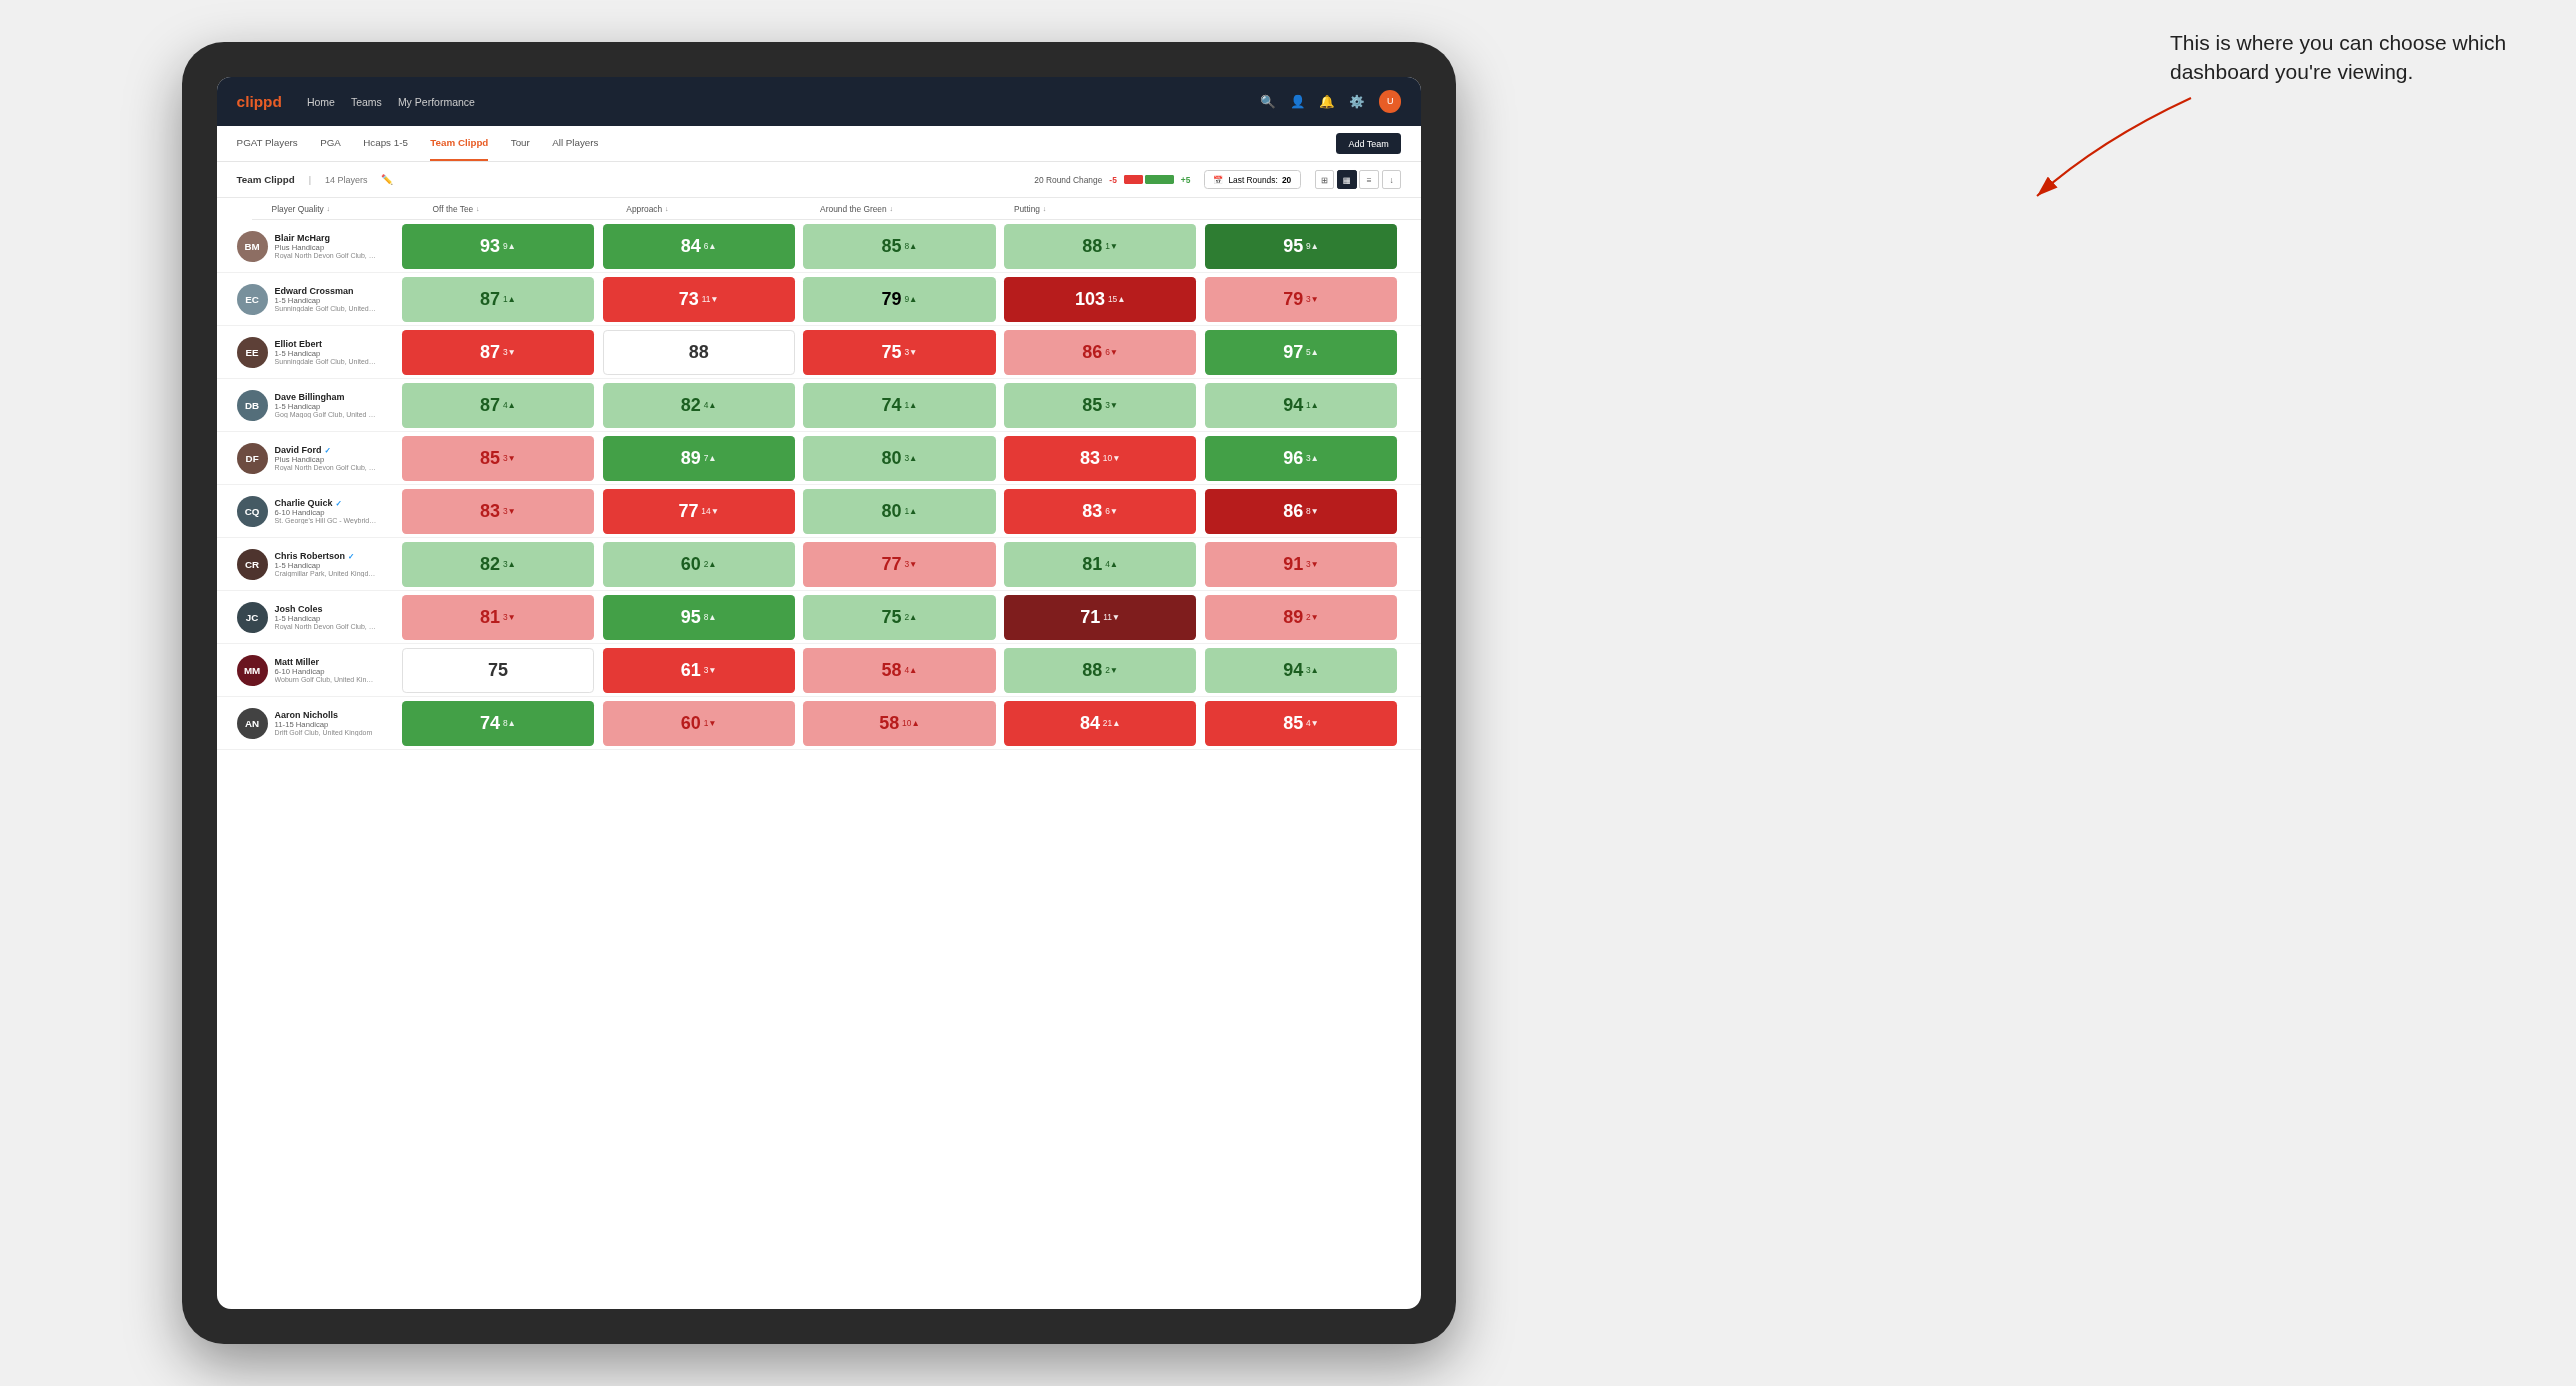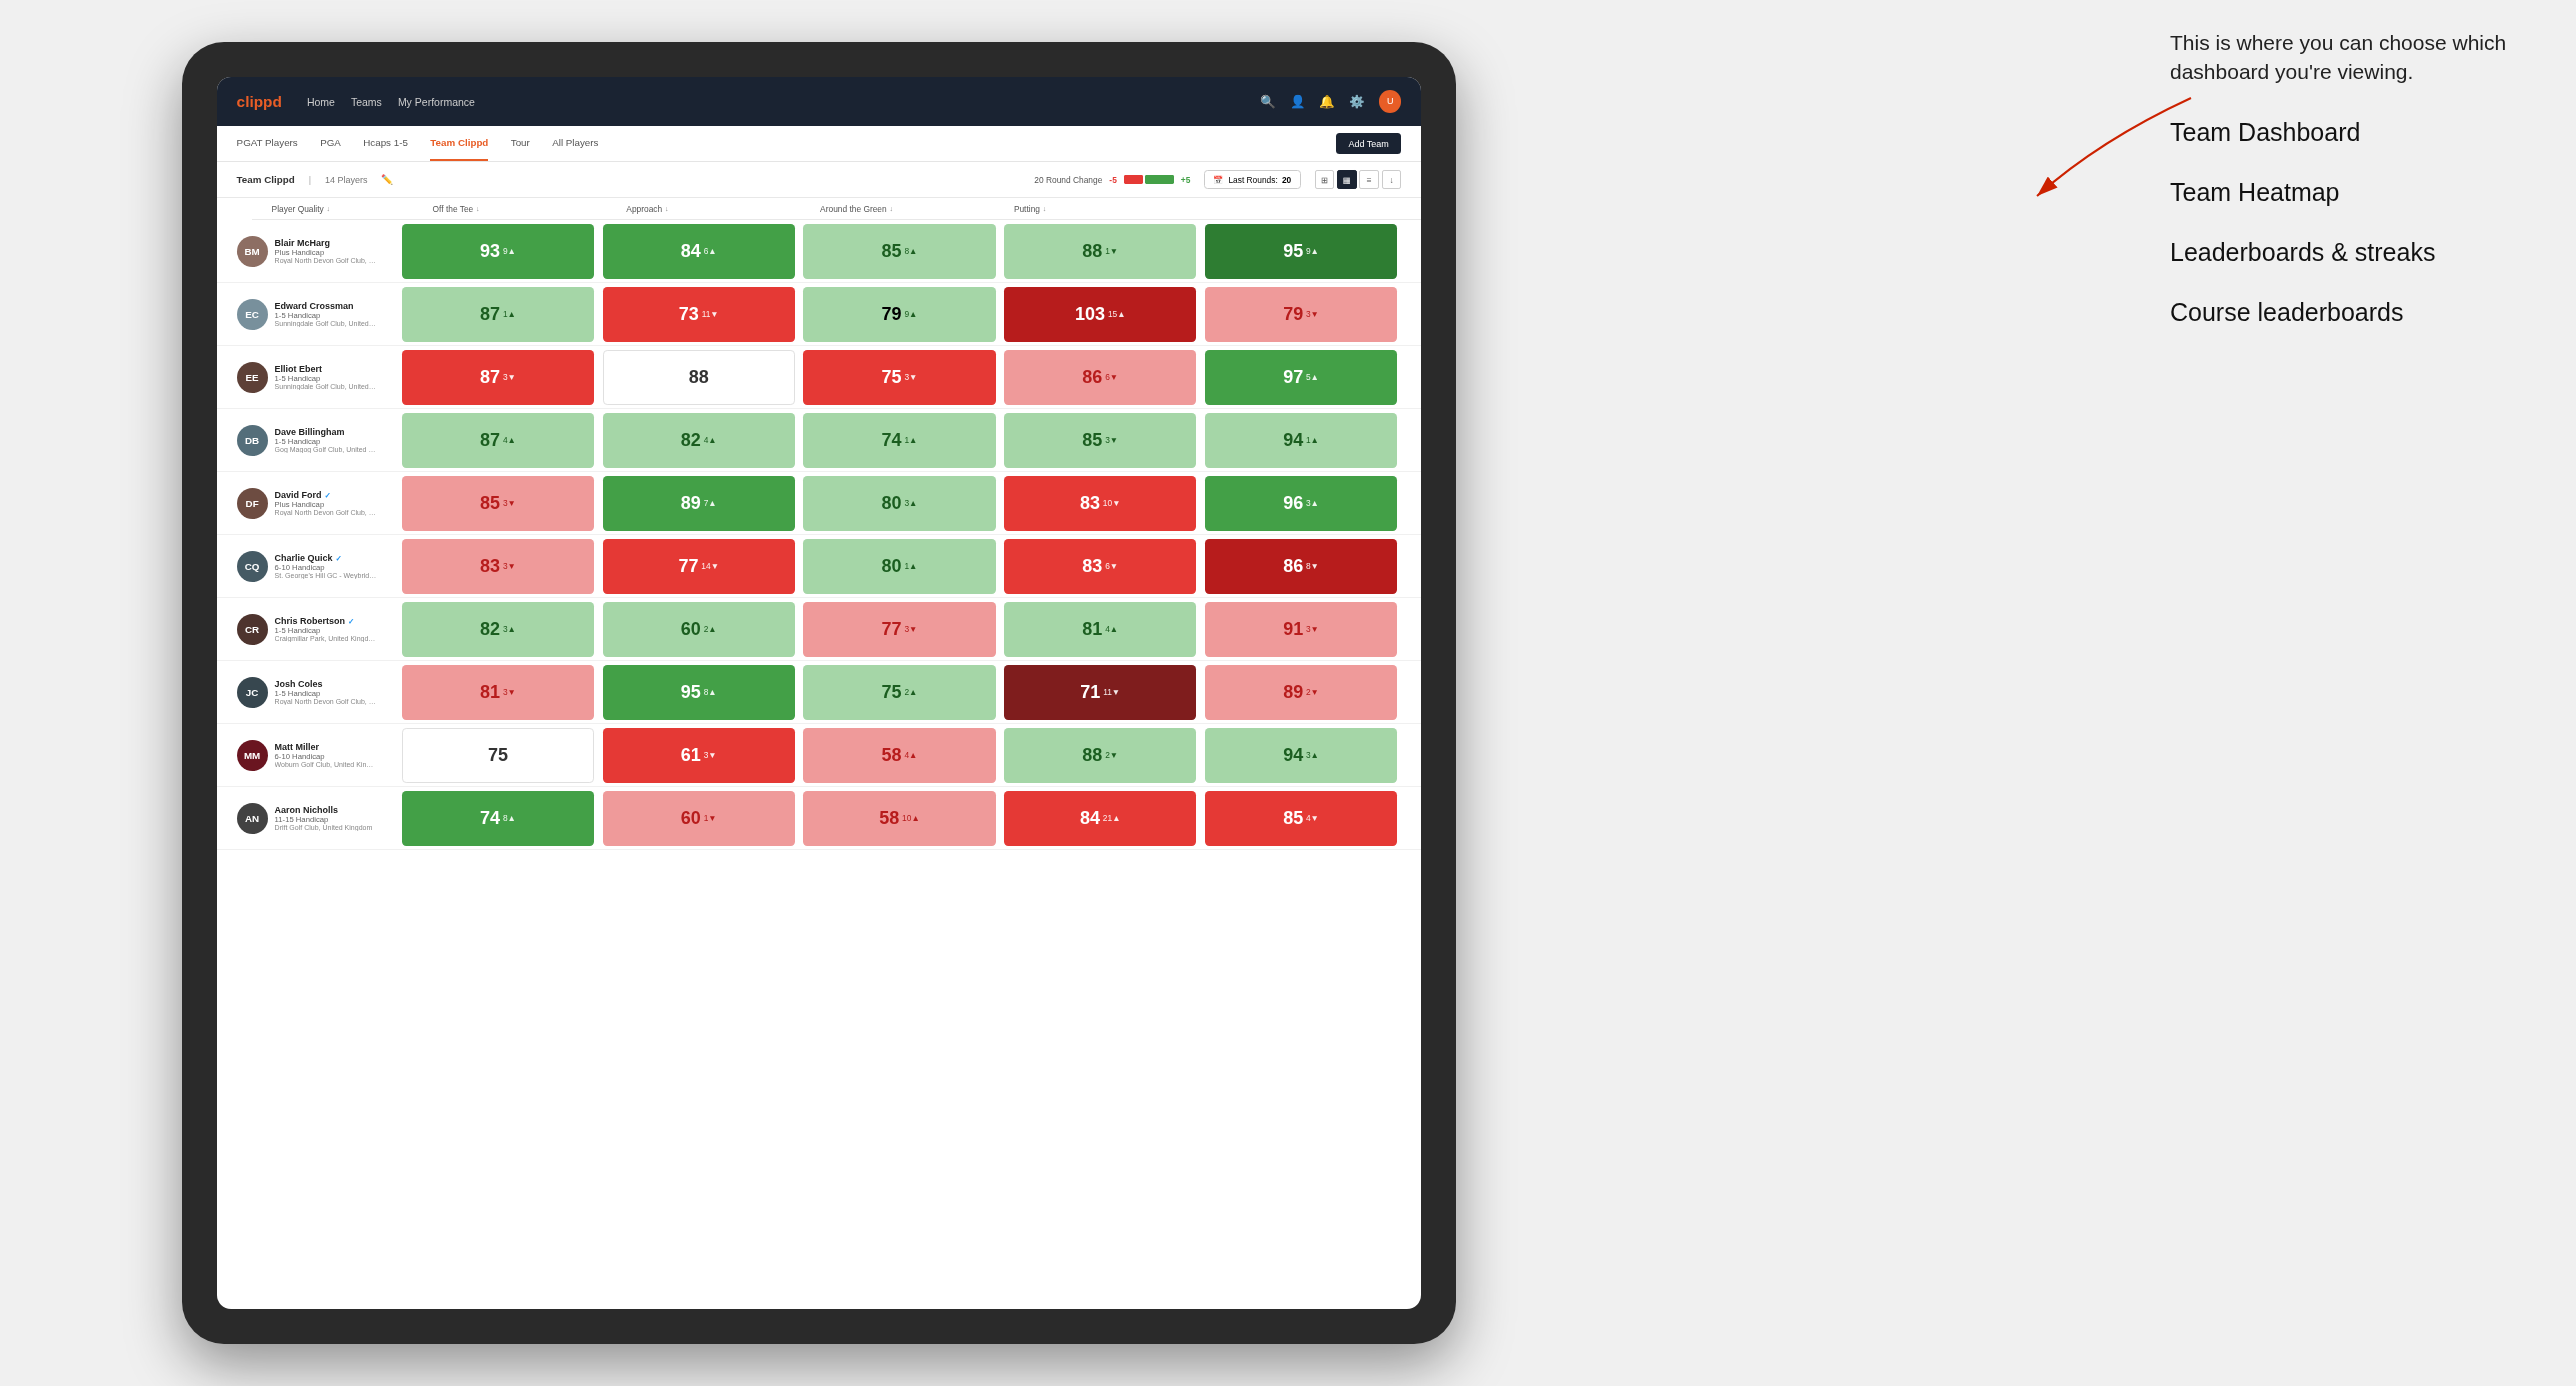--- a/index.html
+++ b/index.html
@@ -276,21 +276,21 @@
       color: #555;
     }
     .player-details { flex: 1; min-width: 0; }
     .player-name { font-size: 9px; font-weight: 600; color: #222; display: flex; align-items: center; gap: 2.8px; }
     .player-hcap { font-size: 7.7px; color: #666; }
     .player-club { font-size: 7px; color: #888; white-space: nowrap; overflow: hidden; text-overflow: ellipsis; max-width: 102px; }
     .verified-icon { color: #2196F3; font-size: 7.7px; }
 
     
     .score-cell {
-      height: 55px;
+      height: 45px;
       margin: 3.5px 4.2px;
       border-radius: 4.2px;
       display: flex;
       align-items: center;
       justify-content: center;
       gap: 2.8px;
     }
     .score-main {
       font-size: 18px;
       font-weight: 700;
@@ -302,26 +302,20 @@
       display: flex;
       align-items: center;
       gap: 0.7px;
     }
   </style>
 </head>
 <body>
 
 <div class="annotation-area">
   <div class="annotation-text">This is where you can choose which dashboard you're viewing.</div>
-  <div class="dashboard-options">
-  <div class="dashboard-option">Team Dashboard</div>
-      <div class="dashboard-option">Team Heatmap</div>
-      <div class="dashboard-option">Leaderboards &amp; streaks</div>
-      <div class="dashboard-option">Course leaderboards</div>
-    </div>
 </div>
 
 <svg style="position:absolute; top:84px; right:371px; width:210px; height:140px; pointer-events:none;" viewBox="0 0 300 200">
   <defs>
     <marker id="arrowhead" markerWidth="10" markerHeight="7" refX="10" refY="3.5" orient="auto">
       <polygon points="0 0, 10 3.5, 0 7" fill="#cc2200"></polygon>
     </marker>
   </defs>
   <path d="M 280 20 Q 150 80 60 160" stroke="#cc2200" stroke-width="3" fill="none" marker-end="url(#arrowhead)"></path>
 </svg>

